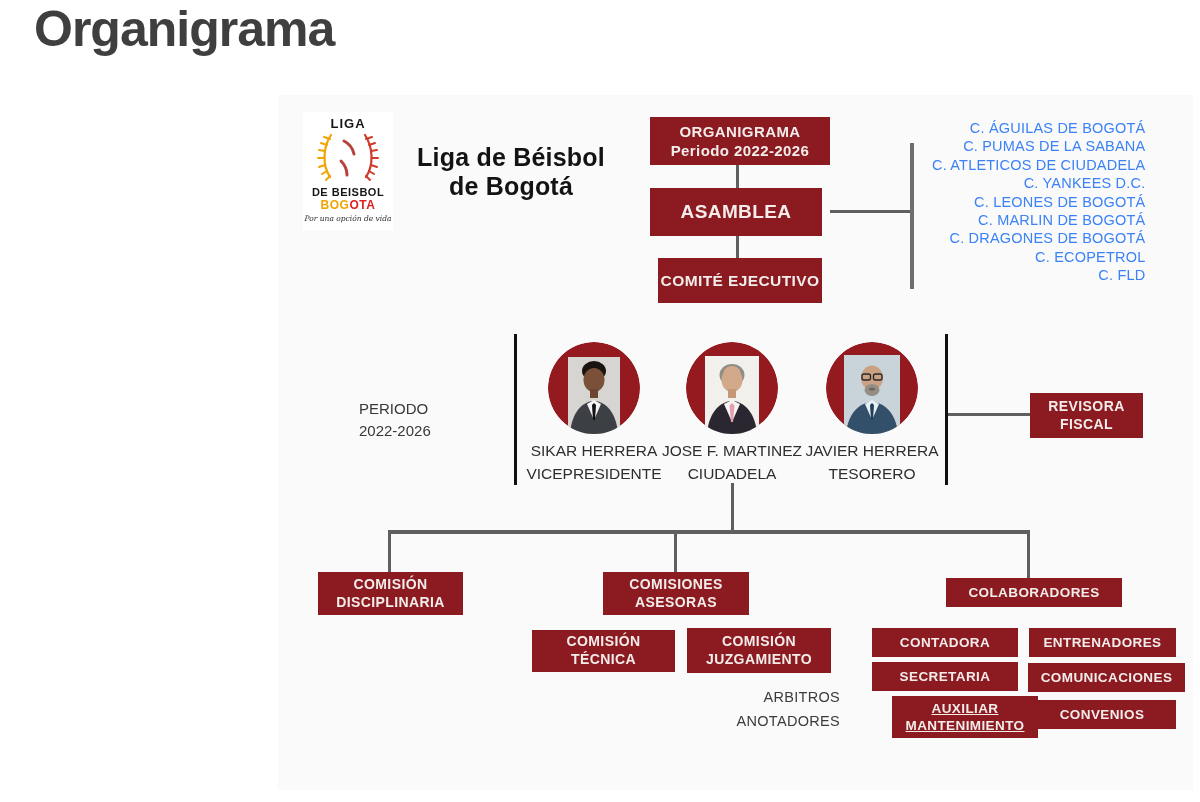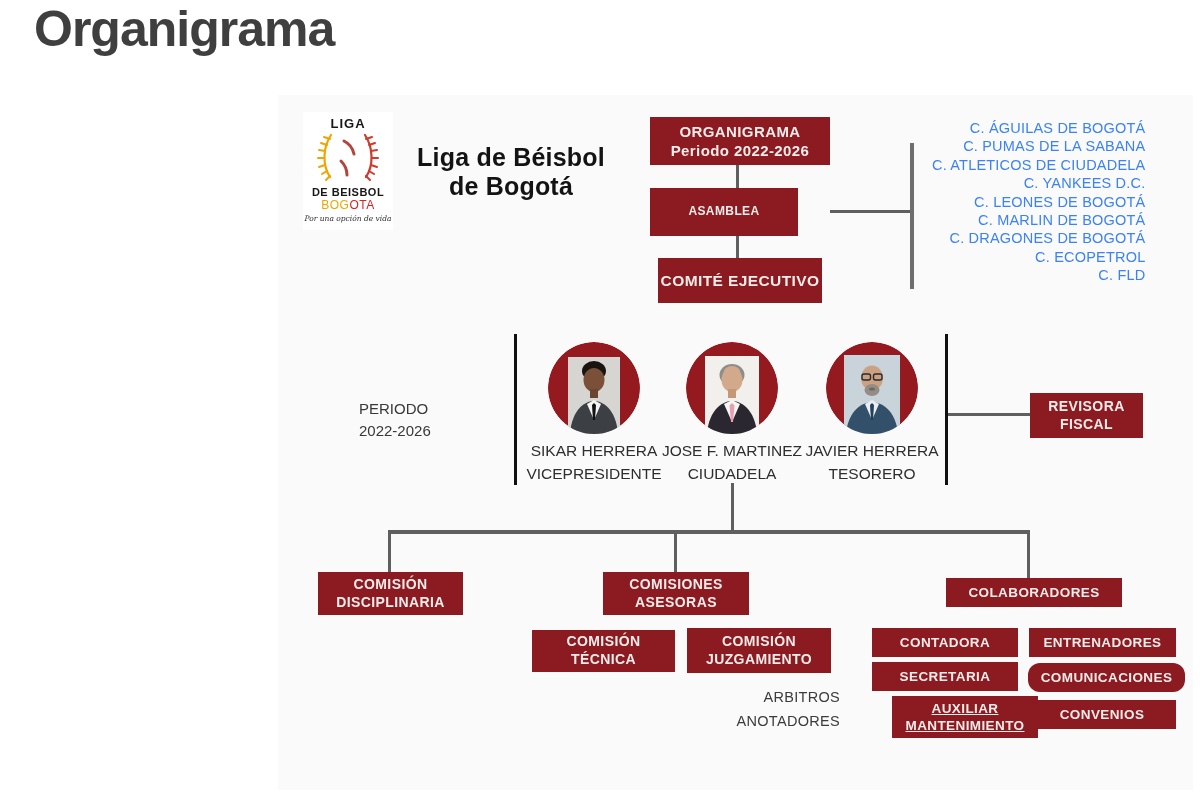--- a/index.html
+++ b/index.html
@@ -14,21 +14,21 @@
   .panel {
     position:absolute; left:278px; top:95px; width:915px; height:695px;
     background:#fafafa;
   }
   
   .logo { position:absolute; left:303px; top:112px; width:90px; height:118px;
     background:#ffffff; display:flex; flex-direction:column; align-items:center;
     justify-content:flex-start; padding-top:4px; box-sizing:border-box; }
   .logo-top    { font-size:13px; font-weight:bold; color:#171717; letter-spacing:1px; }
   .logo-mid    { font-size:11px; font-weight:bold; color:#171717; letter-spacing:.5px; margin-top:1px;}
-  .logo-city   { font-size:12px; font-weight:normal; letter-spacing:.5px; }
+  .logo-city   { font-size:12px; font-weight:bold; letter-spacing:.5px; }
   .logo-city .gold { color:#F0A500; }
   .logo-city .red  { color:#E02020; }
   .logo-tag    { font-family:"DejaVu Serif", serif; font-style:italic;
                  font-size:7.5px; color:#2b2b2b; margin-top:2px; white-space:nowrap; }
   
   .league-title {
     position:absolute; left:400px; top:143px; width:222px; text-align:center;
     font-size:25px; font-weight:bold; color:#131313; line-height:29px; letter-spacing:.2px;
   }
   
@@ -91,21 +91,21 @@
     <div>de Bogotá</div>
   </div>
 
   <div class="mbox fs15" style="left:650px; top:117px; width:180px; height:48px;">
     <span>ORGANIGRAMA</span>
     <span>Periodo 2022-2026</span>
   </div>
 
   <div class="vline" style="left:736px; top:165px; width:3px; height:23px;"></div>
 
-  <div class="mbox" style="left:650px; top:188px; width:148px; height:48px; font-size:12px;">
+  <div class="mbox" style="left:650px; top:188px; width:172px; height:48px; font-size:19px;">
     <span>ASAMBLEA</span>
   </div>
 
   <div class="vline" style="left:736px; top:236px; width:3px; height:22px;"></div>
 
   <div class="mbox" style="left:658px; top:258px; width:164px; height:45px; font-size:15.5px;">
     <span>COMITÉ EJECUTIVO</span>
   </div>
 
   <div class="hline" style="left:830px; top:210px; width:82px; height:3px;"></div>
@@ -242,21 +242,21 @@
 
   <div class="mbox fs13" style="left:872px; top:628px; width:146px; height:29px;">
     <span>CONTADORA</span>
   </div>
   <div class="mbox fs13" style="left:1029px; top:628px; width:147px; height:29px;">
     <span>ENTRENADORES</span>
   </div>
   <div class="mbox fs13" style="left:872px; top:662px; width:146px; height:29px;">
     <span>SECRETARIA</span>
   </div>
-  <div class="mbox fs13" style="left:1028px; top:663px; width:157px; height:29px;border-radius:12px;">
+  <div class="mbox fs13" style="left:1028px; top:663px; width:157px; height:29px;">
     <span>COMUNICACIONES</span>
   </div>
   <div class="mbox fs13" style="left:892px; top:696px; width:146px; height:42px; padding:0 26px;text-decoration:underline;">
     <span>AUXILIAR MANTENIMIENTO</span>
   </div>
   <div class="mbox fs13" style="left:1028px; top:700px; width:148px; height:29px;">
     <span>CONVENIOS</span>
   </div>
 
 </div>

